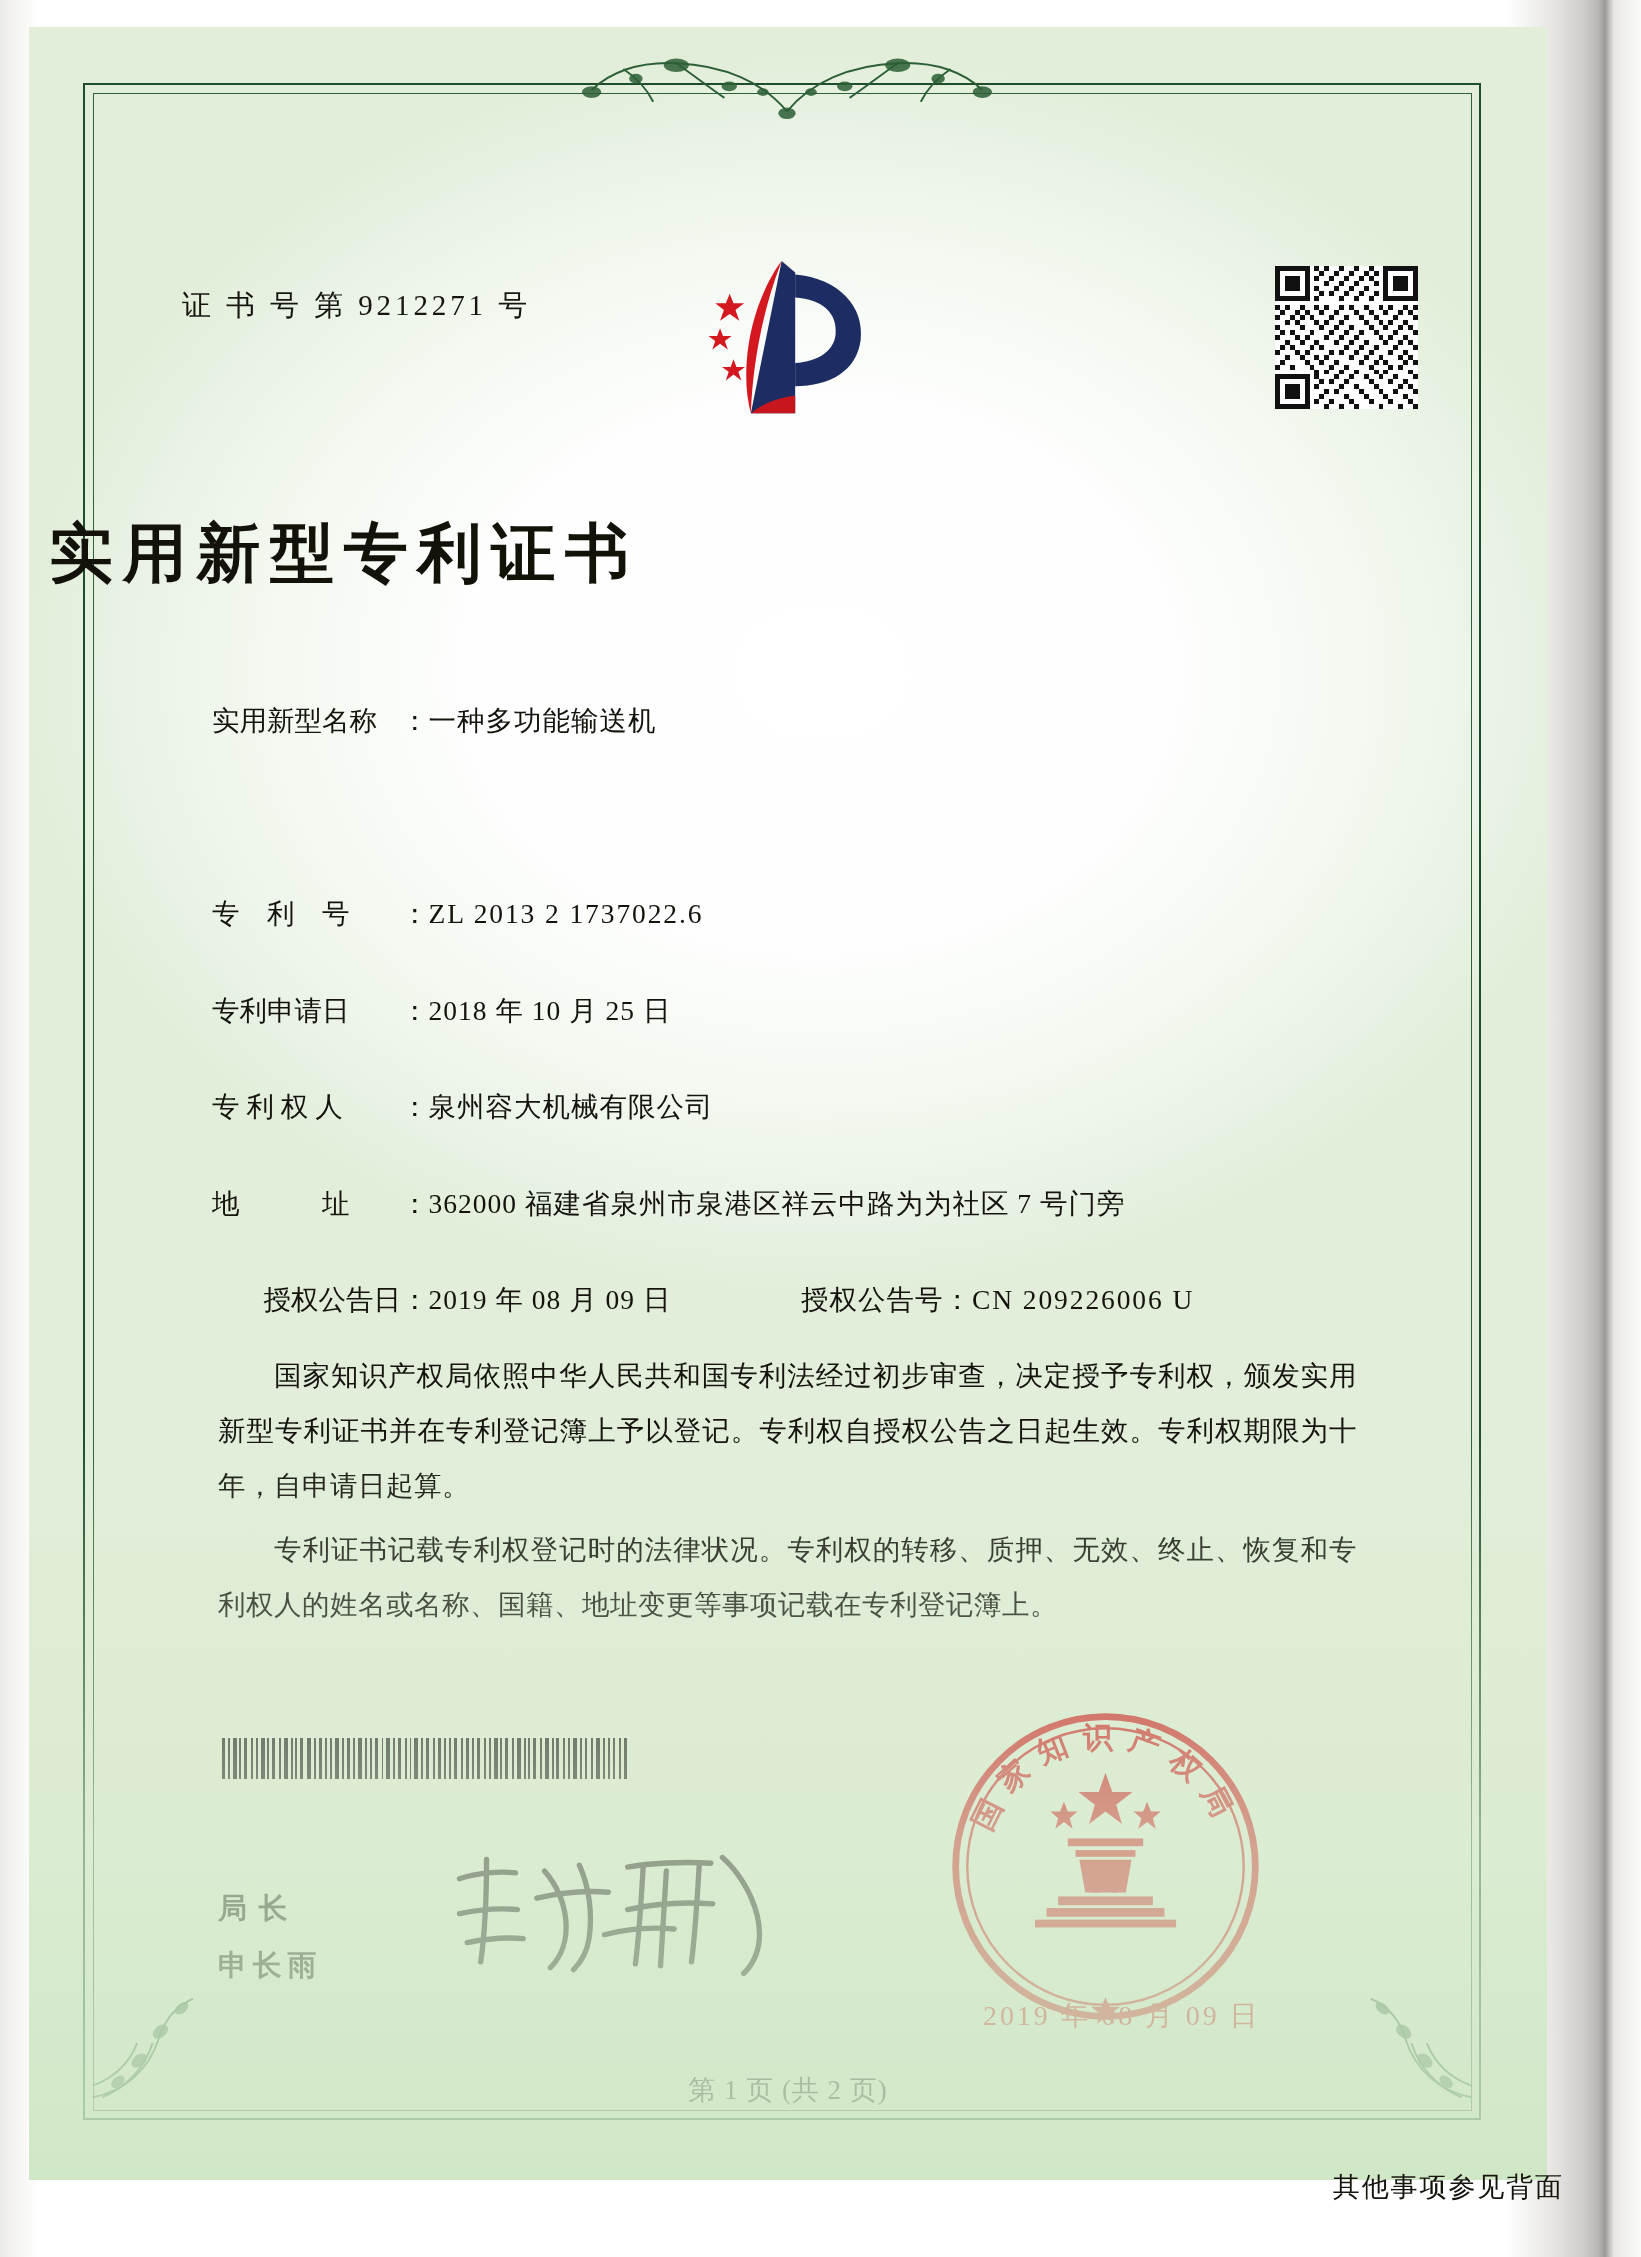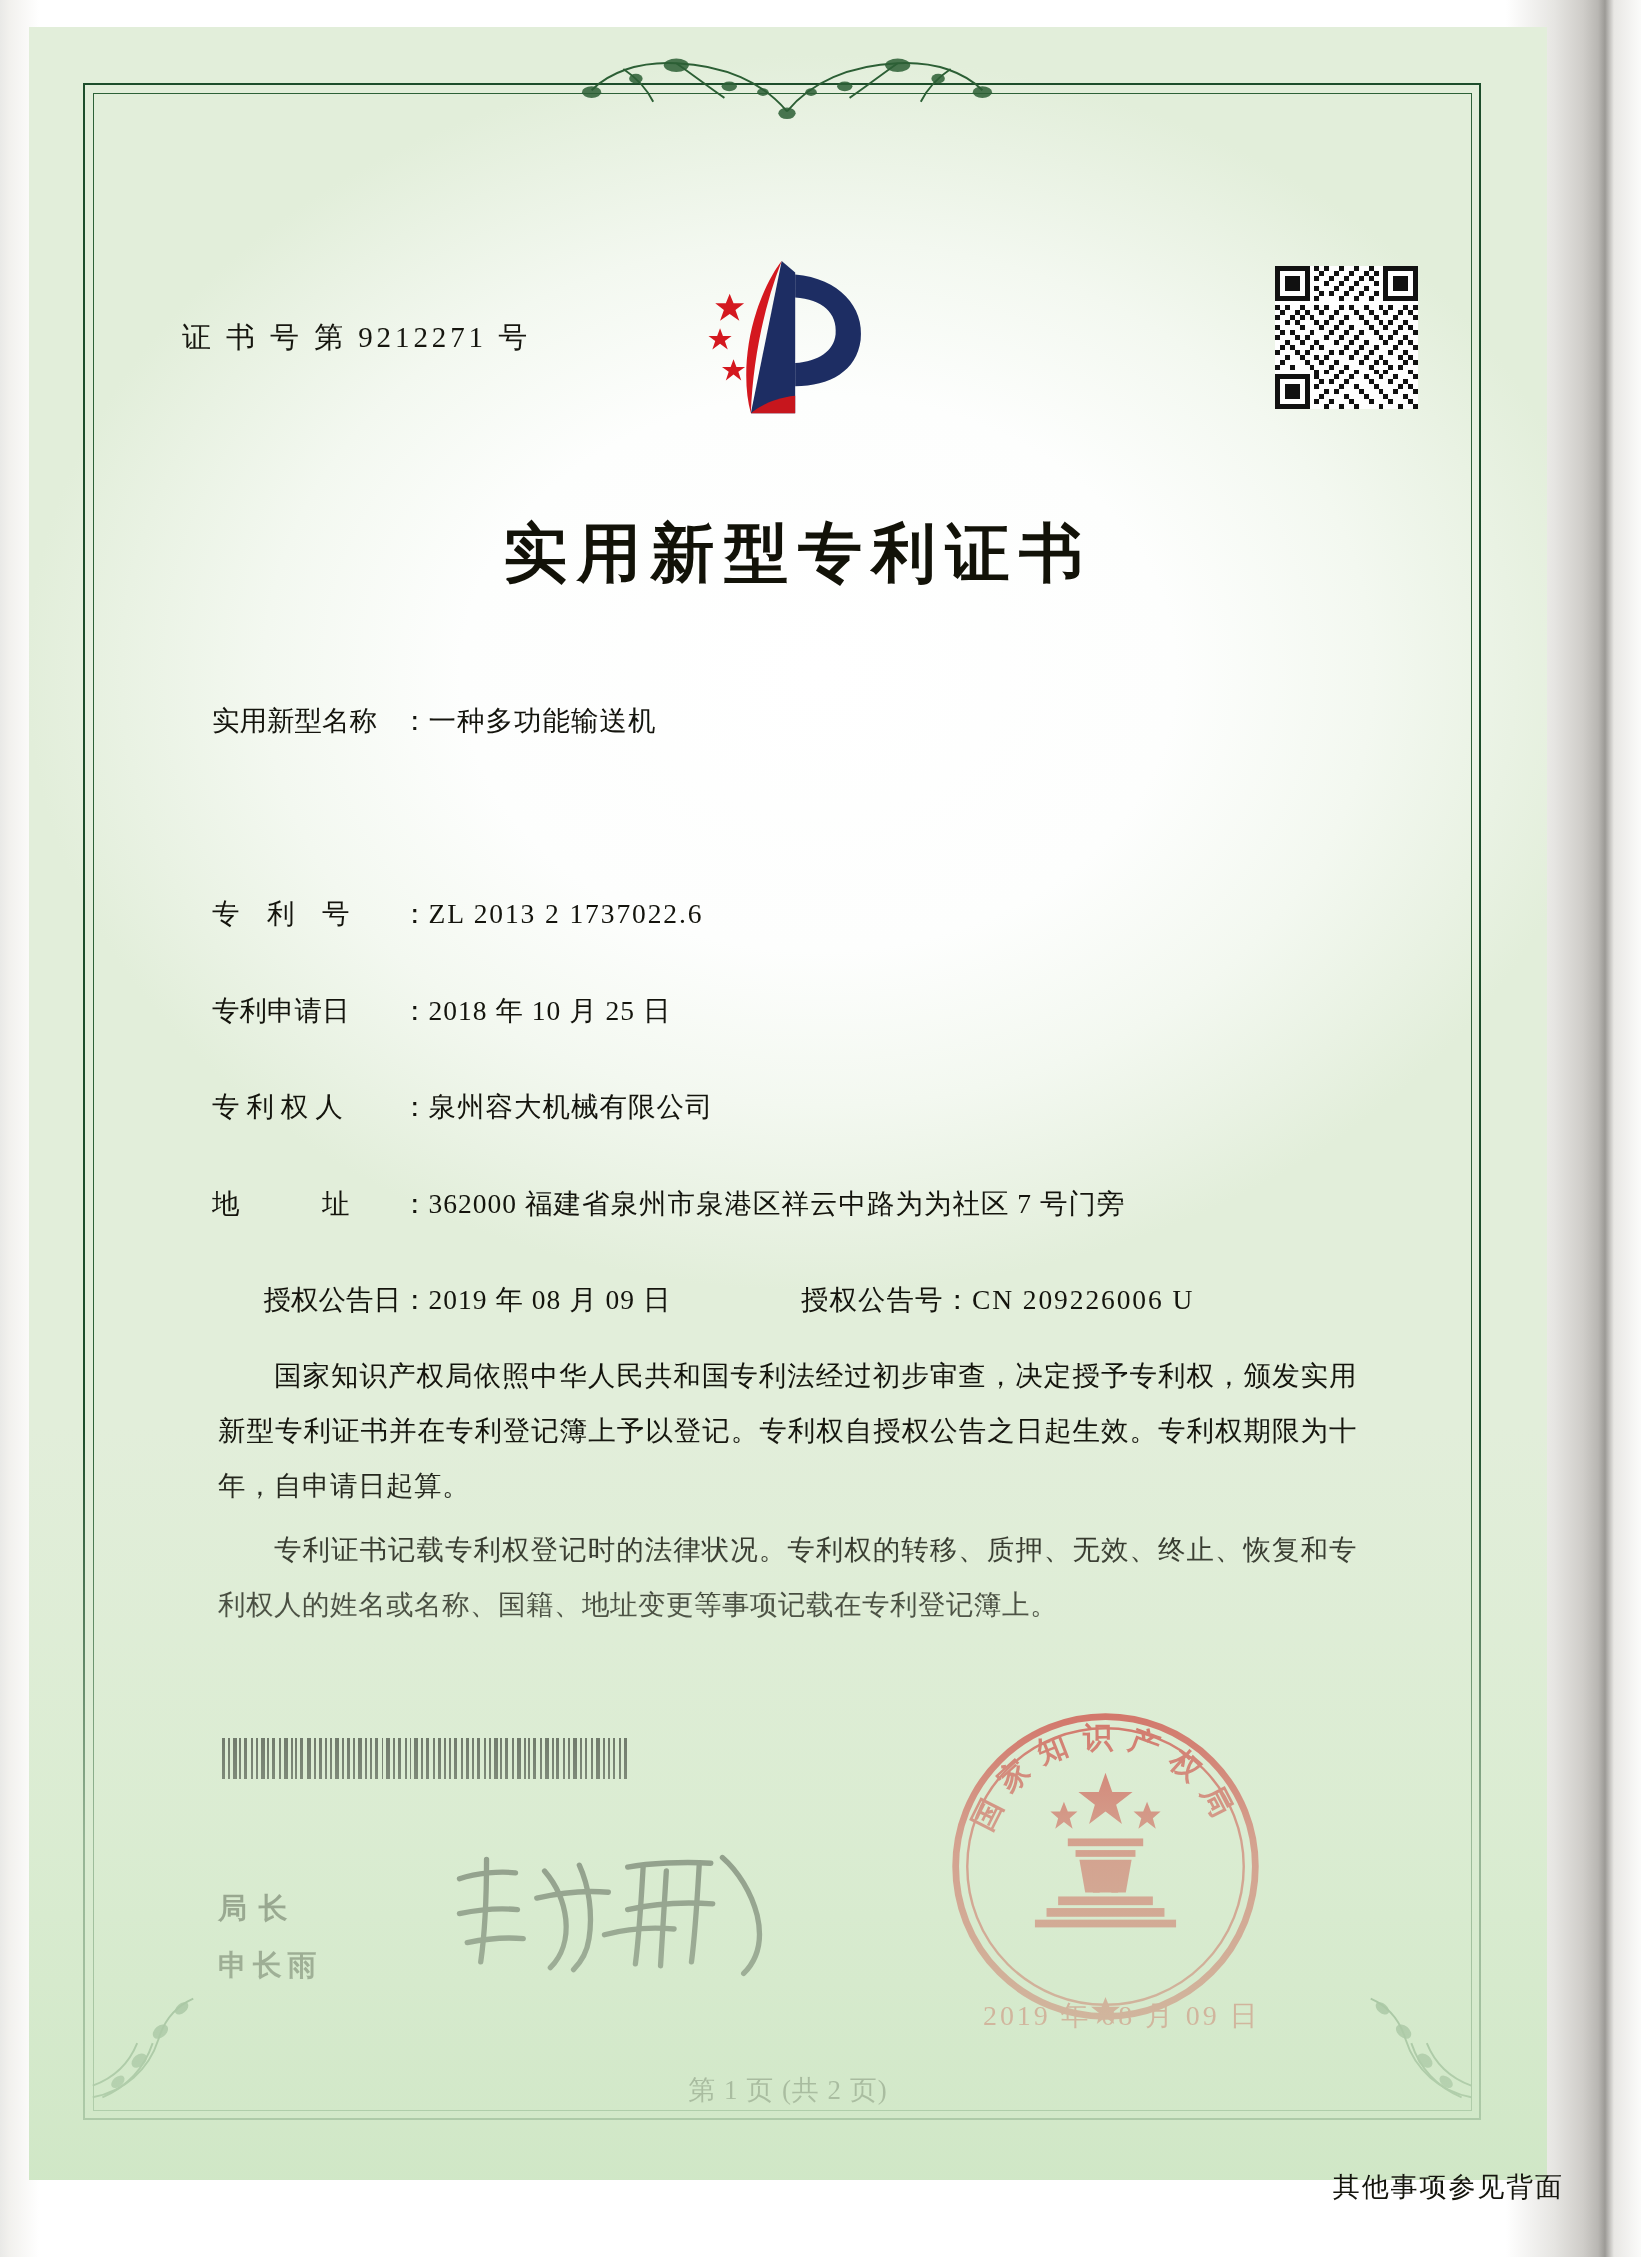--- a/index.html
+++ b/index.html
@@ -60,38 +60,37 @@
   .top-orn { position:absolute; }
 
   
   #cert-no {
     position: absolute;
     left: 153px; top: 259px;
     font-size: 29px;
     letter-spacing: 3.9px;
     color: #16160f;
     white-space: nowrap;
-    margin-top: 32px;
   }
   #logo {
     position: absolute;
     left: 666px; top: 224px;
     width: 183px; height: 174px;
   }
   #qr {
     position: absolute;
     left: 1246px; top: 239px;
     width: 143px; height: 143px;
   }
 
   
   #title {
     position: absolute;
     left: 0; right: 0; top: 483px;
-    text-align: center;
+    text-align: left;
     font-size: 64px;
     font-weight: bold;
     letter-spacing: 9.7px;
     color: #121208;
     font-family: "DejaVu Serif", "Liberation Serif", serif;
     margin-left: 20px;
   }
 
   
   .field {

